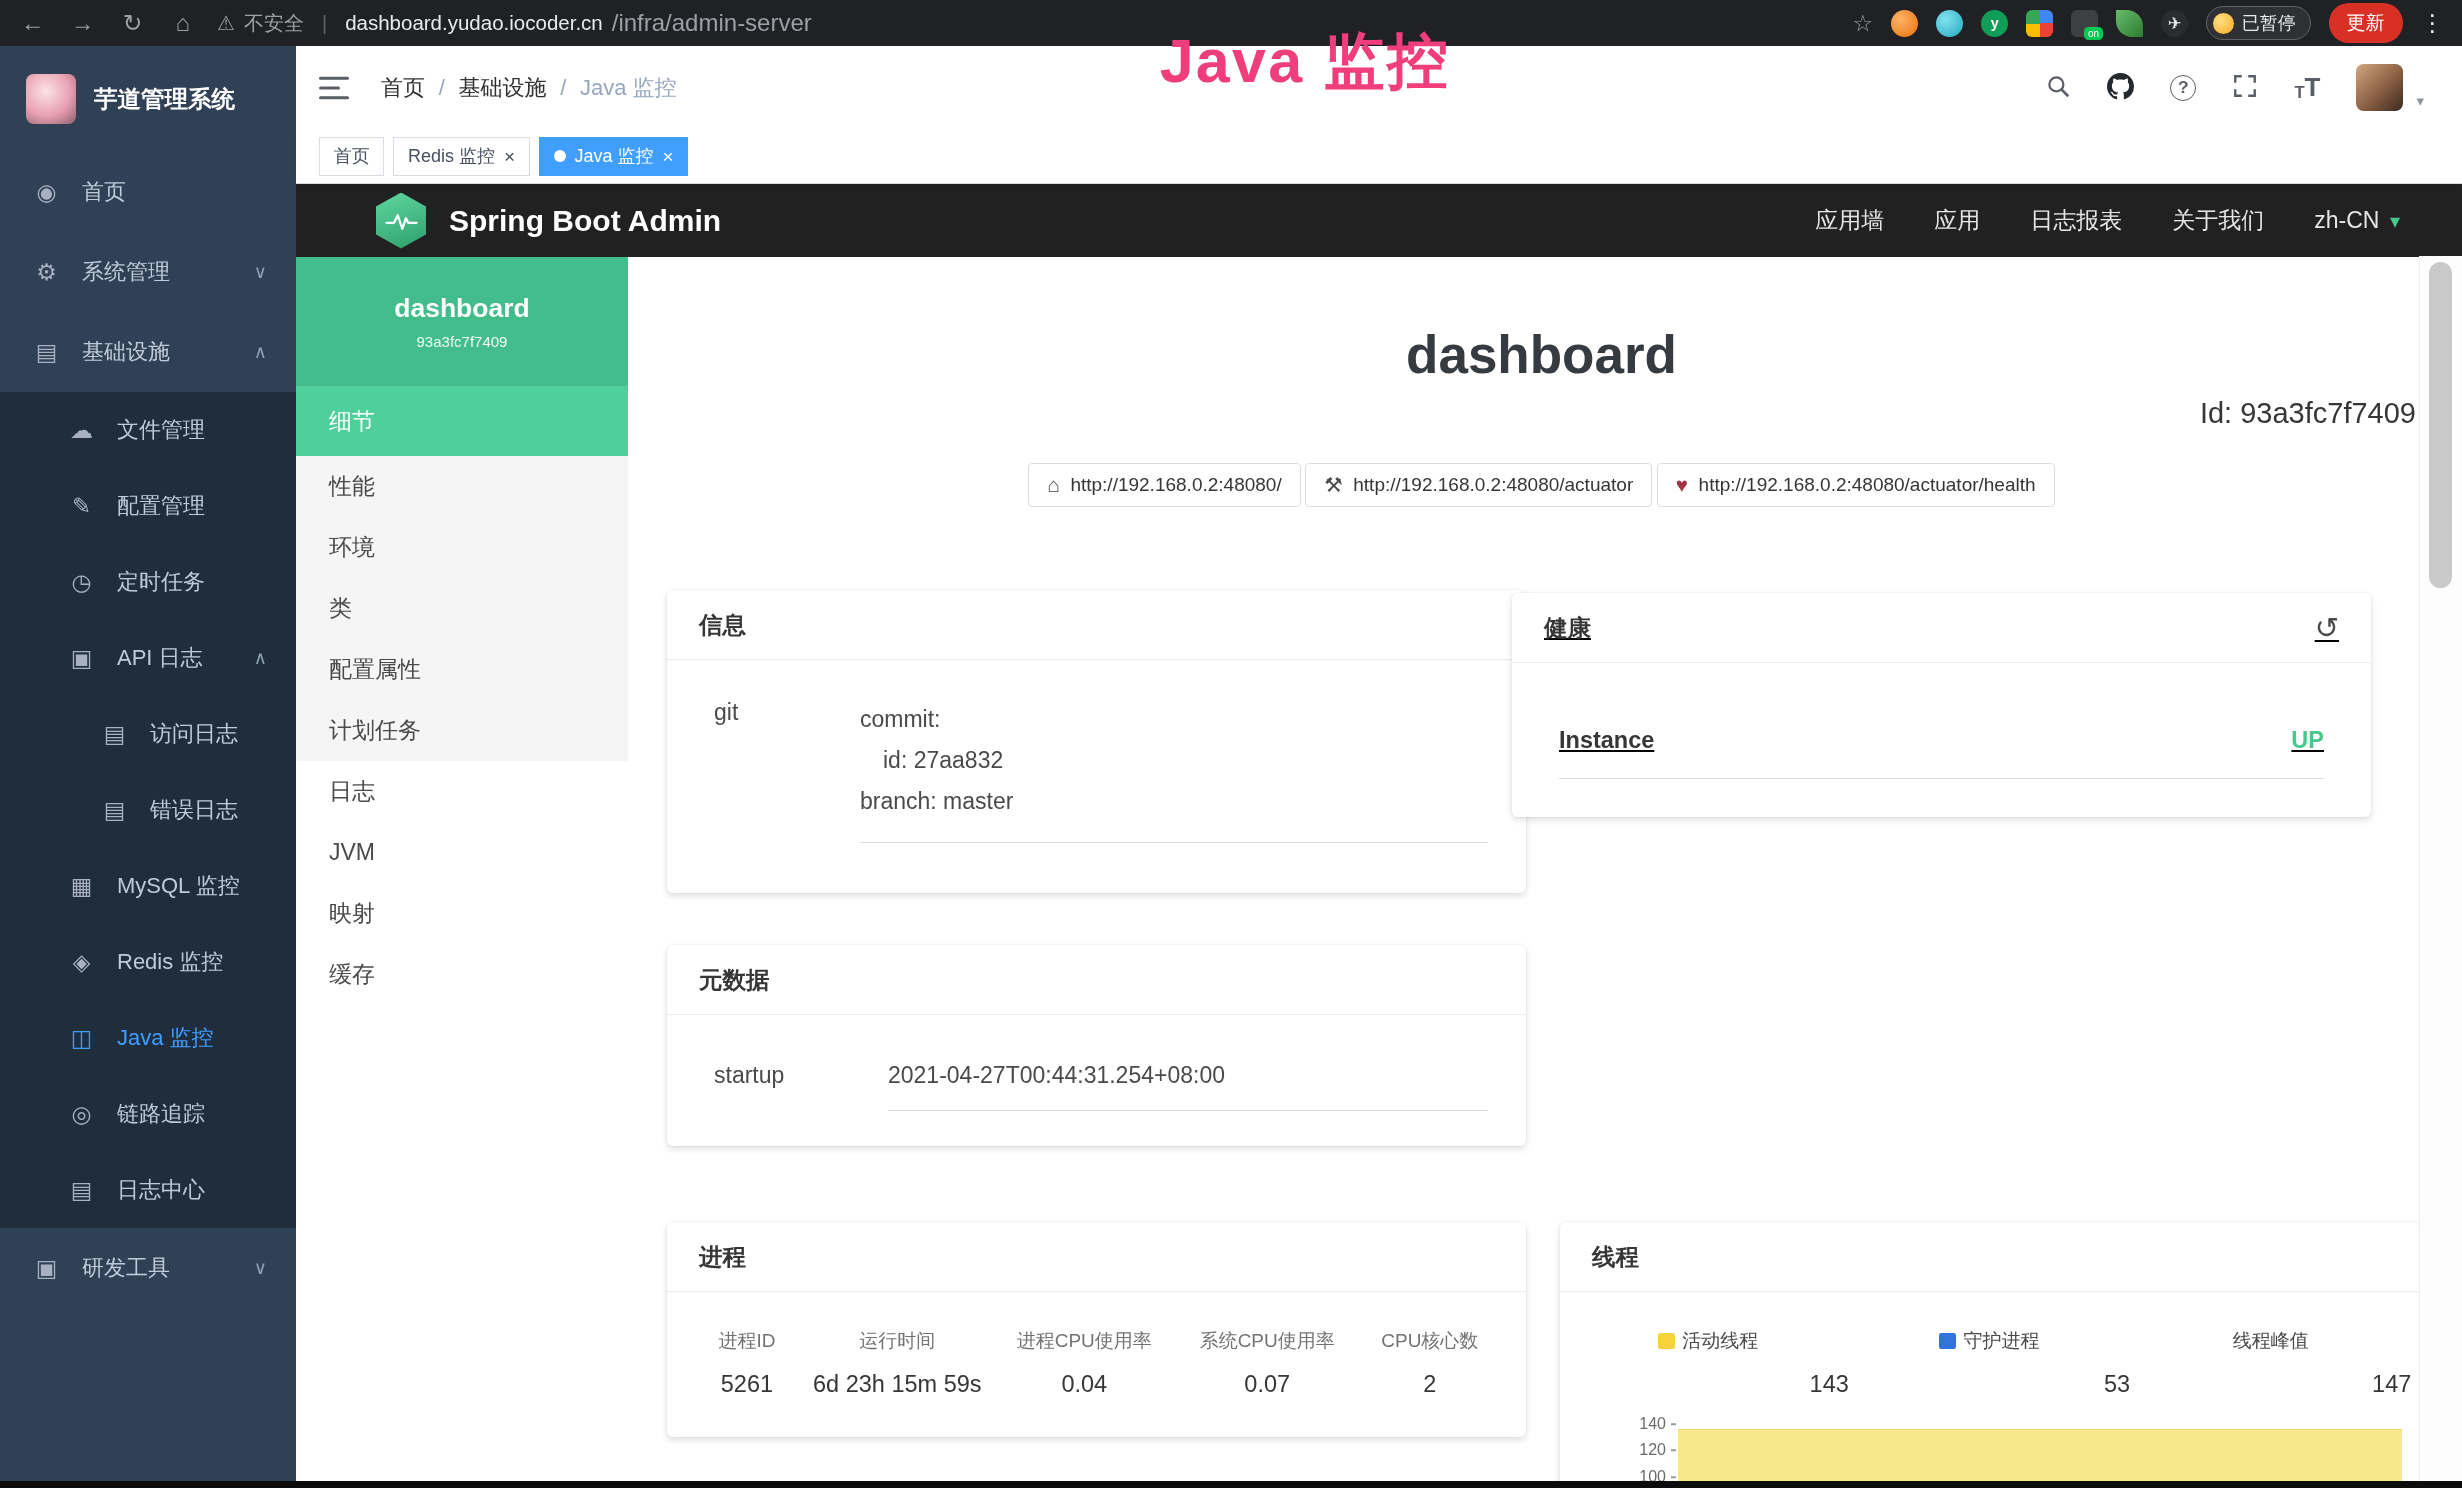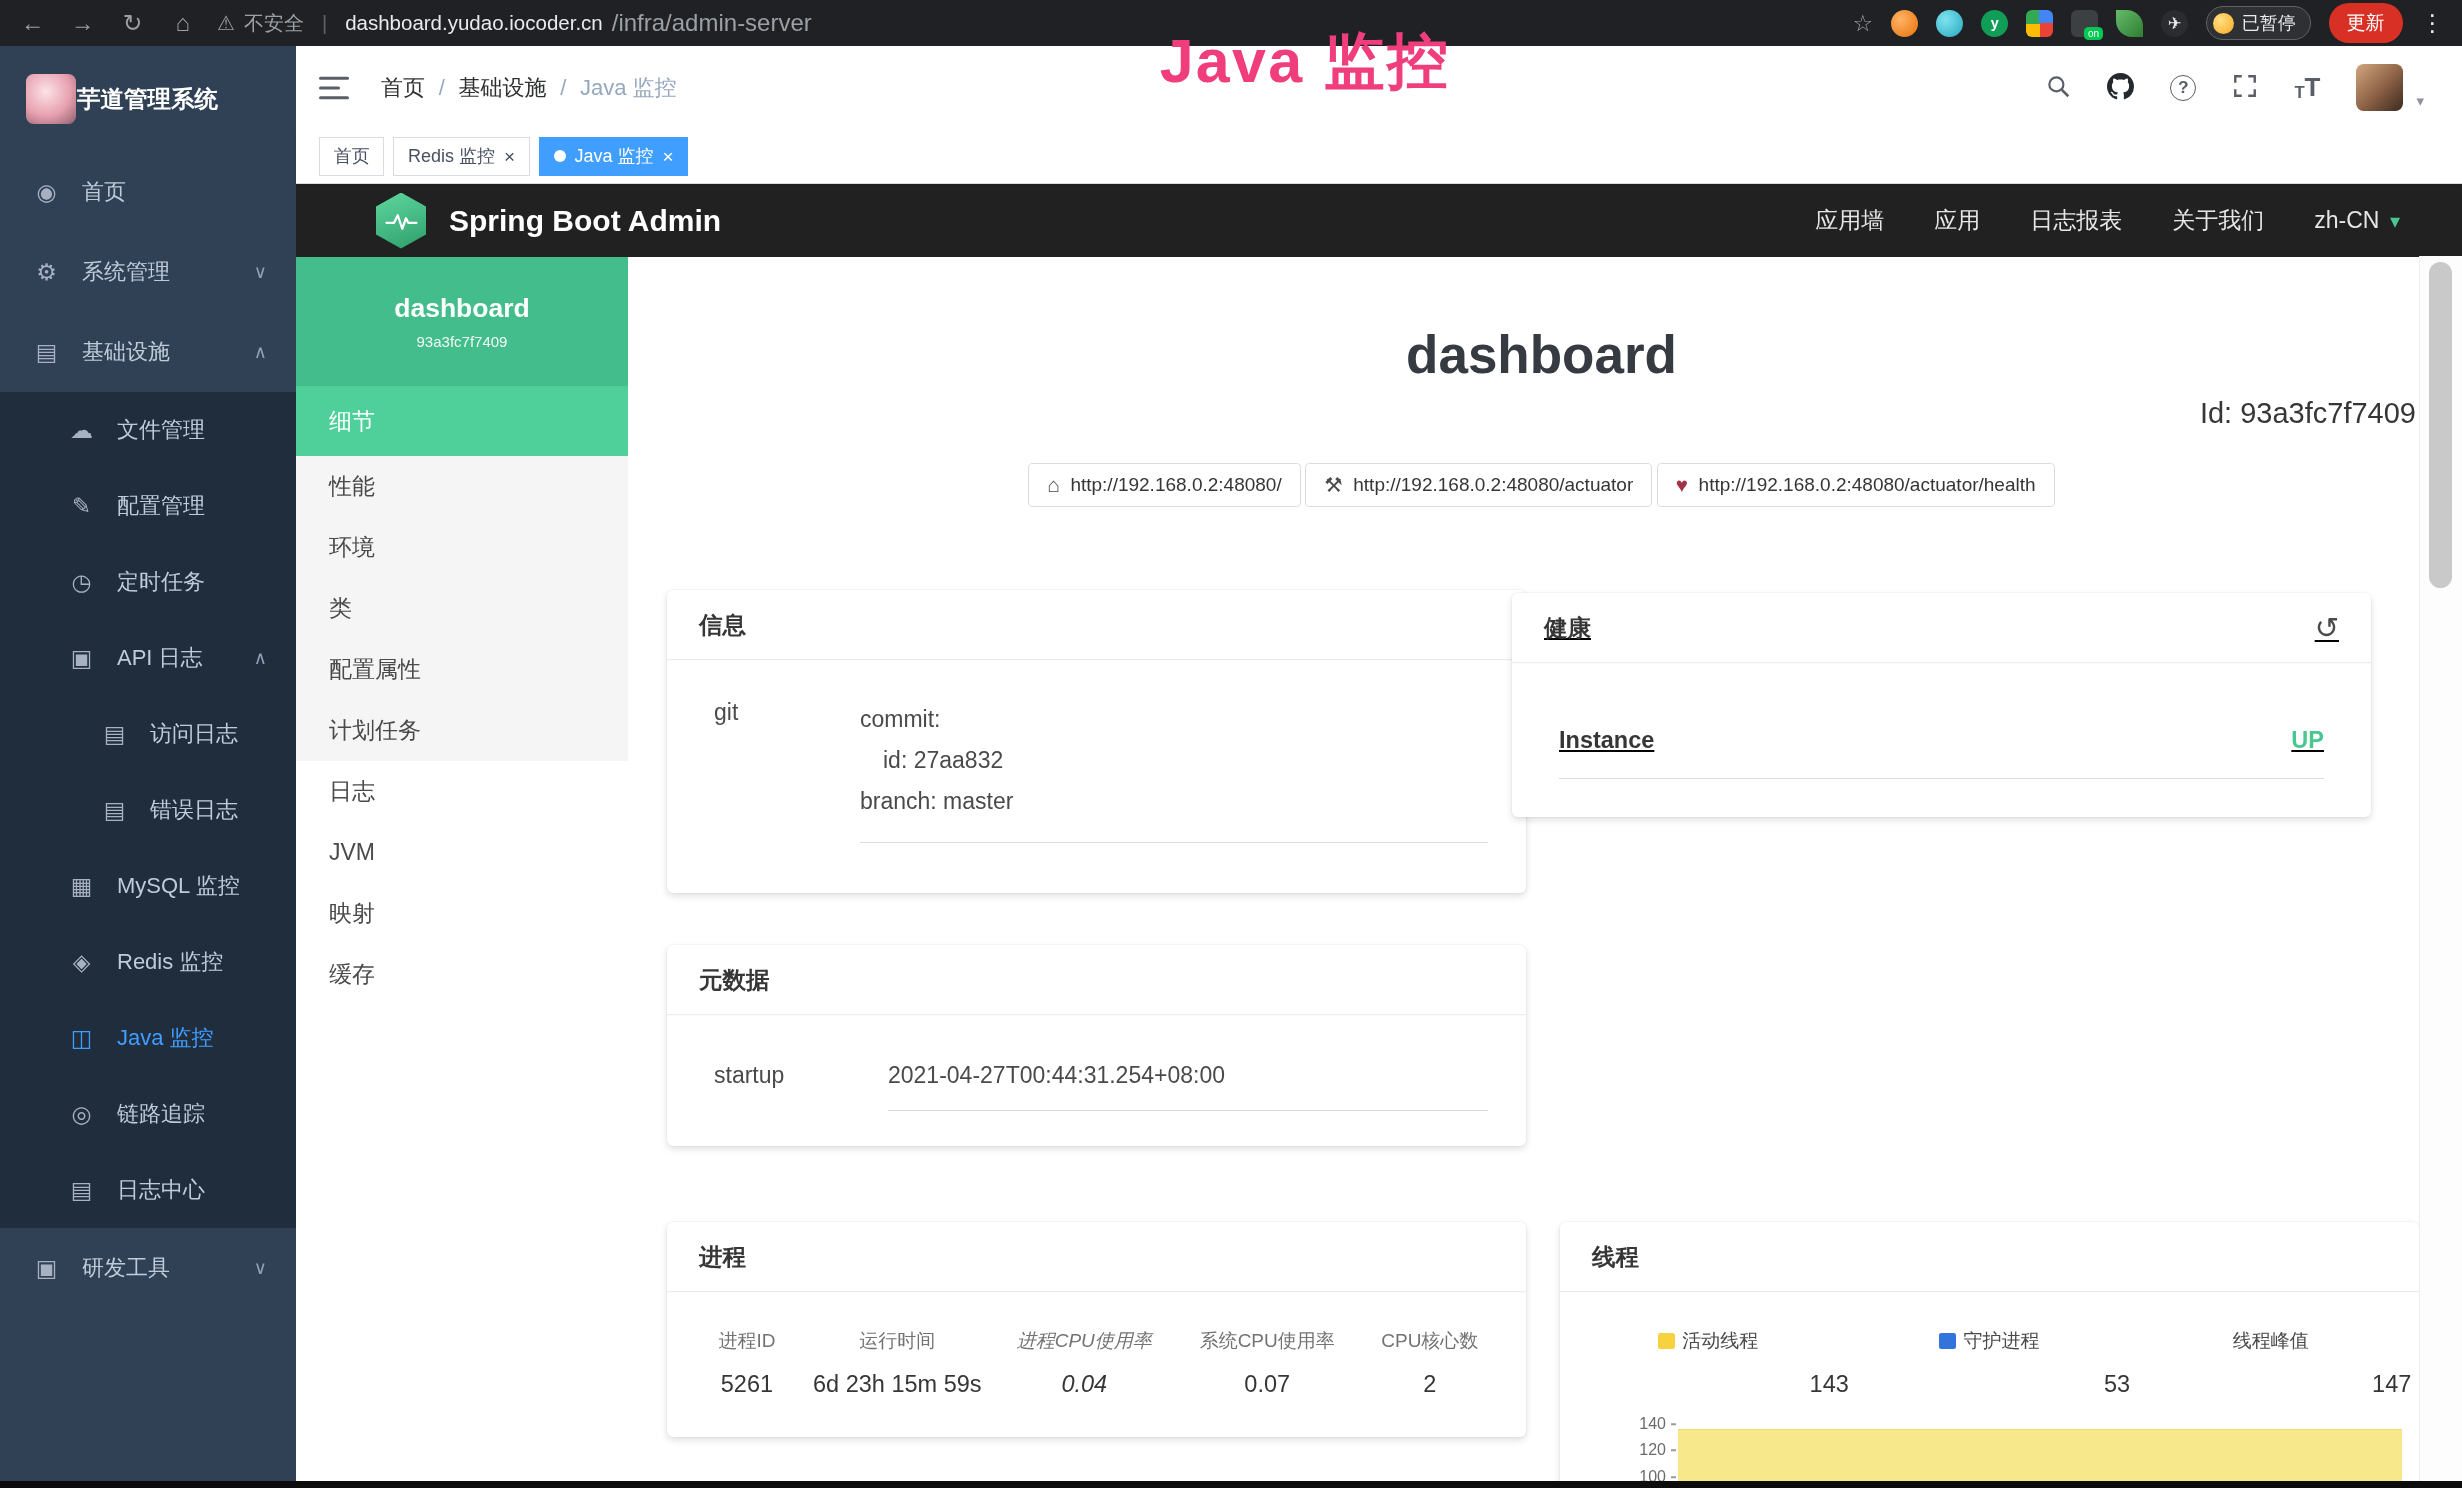--- a/index.html
+++ b/index.html
@@ -29,21 +29,21 @@
 .chip { display:flex; align-items:center; gap:7.6px; background:#2e3033; border:0.8px solid #5f6368; border-radius:758px; padding:3.8px 13.7px 3.8px 6px; color:#e8eaed; font-size:18px; cursor:pointer; }
 .chip-emoji { width:21px; height:21px; border-radius:50%; background:radial-gradient(circle at 35% 35%, #ffe082, #f9a825); }
 .update-btn { background:#d93025; color:#fff; border:none; border-radius:758px; padding:6.8px 18px; font-size:19px; cursor:pointer; font-family:inherit; }
 .kebab { color:#e8eaed; font-size:23.5px; cursor:pointer; }
 
 
 .app { display:flex; height:1443px; }
 
 
 .sidebar { width:296px; background:#304156; flex-shrink:0; overflow:hidden; }
-.logo { height:106px; display:flex; align-items:center; gap:1px; padding-left:26px; }
+.logo { height:106px; display:flex; align-items:center; gap:18px; padding-left:26px; }
 .logo-avatar { width:50px; height:50px; border-radius:7.6px; background:radial-gradient(circle at 40% 35%, #fbe3e6, #e8a0b0 55%, #8d5f6c); flex-shrink:0; }
 .logo-title { color:#fff; font-size:23.5px; font-weight:bold; white-space:nowrap; }
 .mi { height:80px; display:flex; align-items:center; gap:21px; padding:0 29px 0 32px; color:#bfcbd9; font-size:22px; cursor:pointer; white-space:nowrap; }
 .mi-icon { width:29px; font-size:23px; color:#a7b1c2; text-align:center; flex-shrink:0; }
 .mi-chev { margin-left:auto; font-size:18px; color:#8fa0b5; }
 .submenu { background:#1f2d3d; }
 .submenu .mi { height:76px; padding-left:67px; }
 .submenu .mi.subsub { padding-left:100px; }
 .mi.active { color:#409eff; }
 .mi.active .mi-icon { color:#409eff; }
@@ -125,21 +125,21 @@
 .health-label { font-size:23.5px; font-weight:bold; color:#363636; }
 .health-val { margin-left:auto; font-size:23.5px; font-weight:bold; color:#48c78e; }
 
 .meta-row { margin:47px 38px 0 47px; display:flex; font-size:23px; color:#4a4a4a; }
 .meta-label { width:174px; flex-shrink:0; }
 .meta-val { flex:1; border-bottom:0.8px solid #dbdbdb; padding-bottom:21px; }
 
 .proc-body { display:flex; padding:36px 23px 0; text-align:center; }
 .p-col .p-h { font-size:19px; color:#737373; white-space:nowrap; }
 .p-col .p-v { font-size:23.5px; color:#363636; margin-top:16.7px; white-space:nowrap; }
-.p-c1{width:14%;} .p-c2{width:23%;} .p-c3{width:23%;font-style:italic;} .p-c4{width:22%;} .p-c5{width:18%;}
+.p-c1{width:14%;} .p-c2{width:23%;} .p-c3{width:23%;} .p-c4{width:22%;} .p-c5{width:18%;}
 
 .thr-legend { display:flex; padding:36px 7.6px 0; text-align:right; }
 .t-col { width:33.33%; }
 .t-h { font-size:19px; color:#4a4a4a; display:flex; align-items:center; justify-content:center; gap:7.6px; }
 .t-sq { width:16.7px; height:16.7px; border-radius:2.3px; display:inline-block; }
 .t-sq.yellow { background:#f7d23e; }
 .t-sq.blue { background:#3273dc; }
 .t-v { font-size:23.5px; color:#363636; margin-top:16.7px; }
 .t-chart { position:relative; margin-top:16.7px; height:228px; }
 .t-ylab { position:absolute; width:106px; text-align:right; font-size:16px; color:#6b6b6b; transform:translateY(-50%); }

